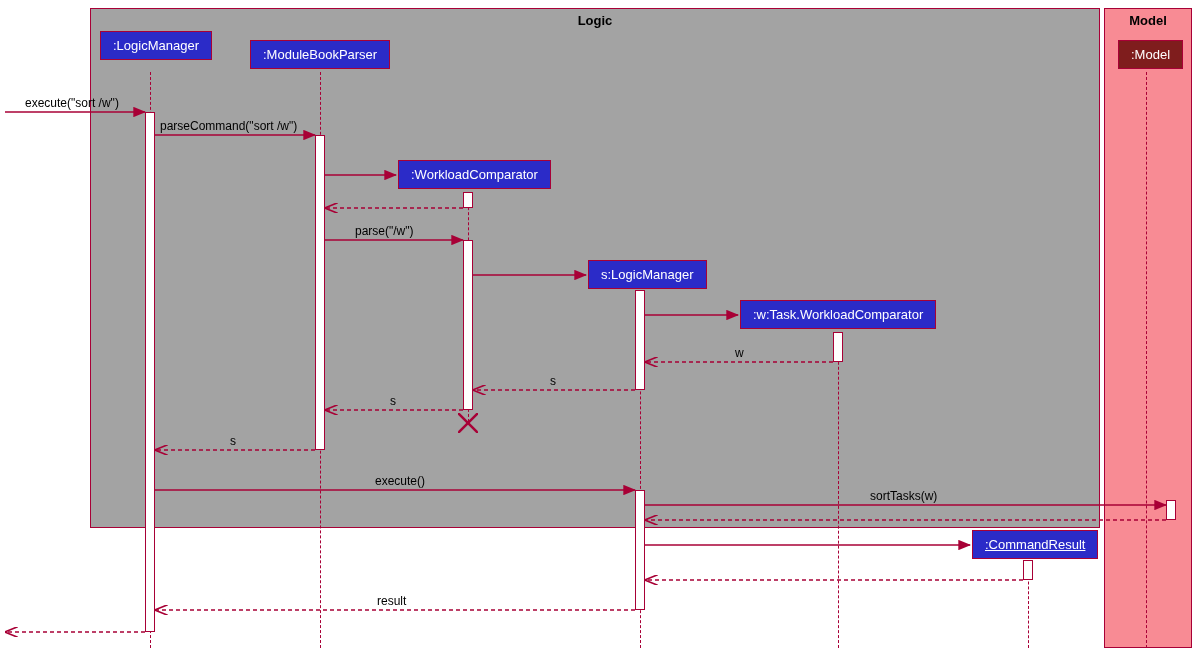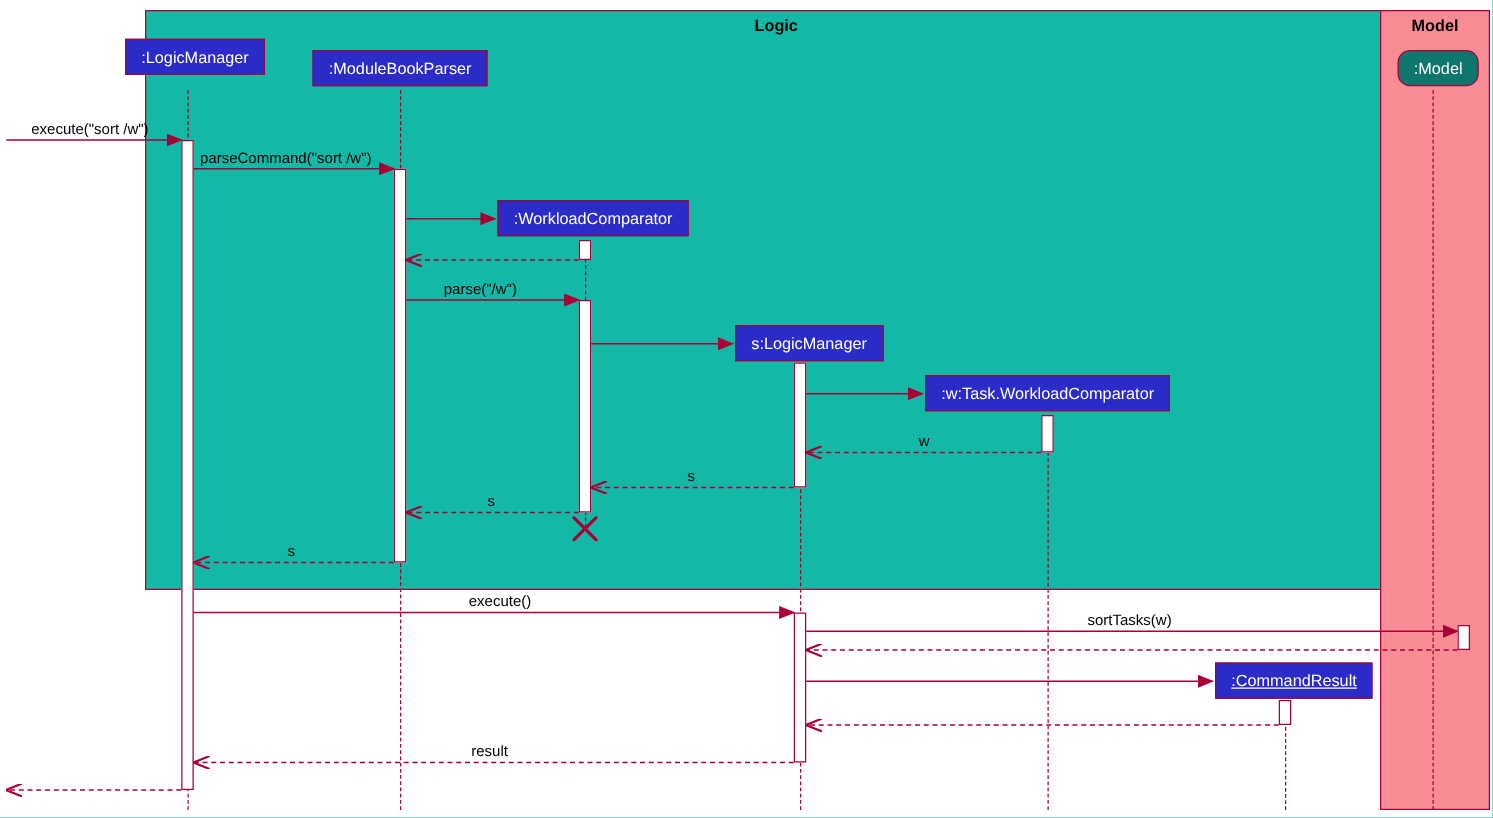--- a/index.html
+++ b/index.html
@@ -60,34 +60,34 @@
   }
   .destroy {
     position: absolute;
     width: 20px; height: 20px;
     color: #a80036;
   }
 </style>
 </head>
 <body>
 
-<div class="region" style="left:90px; top:8px; width:1010px; height:464px; background:#14b8a6;margin-left:26px;">
+<div class="region" style="left:90px; top:8px; width:1010px; height:520px; background:#a3a3a3;">
   <div class="region-title">Logic</div>
 </div>
 <div class="region" style="left:1104px; top:8px; width:88px; height:640px; background:#f88b94;">
   <div class="region-title">Model</div>
 </div>
 
 <div class="participant" style="left:100px; top:31px;">:LogicManager</div>
 <div class="participant" style="left:250px; top:40px;">:ModuleBookParser</div>
 <div class="participant" style="left:398px; top:160px;">:WorkloadComparator</div>
 <div class="participant" style="left:588px; top:260px;">s:LogicManager</div>
 <div class="participant" style="left:740px; top:300px;">:w:Task.WorkloadComparator</div>
 <div class="participant" style="left:972px; top:530px;text-decoration:underline;">:CommandResult</div>
-<div class="participant" style="left:1118px; top:40px; background:#0f766e;border-radius:10px;">:Model</div>
+<div class="participant" style="left:1118px; top:40px; background:#7f1d1d;">:Model</div>
 
 <div class="lifeline" style="left:150px; top:72px; height:576px;"></div>
 <div class="lifeline" style="left:320px; top:72px; height:576px;"></div>
 <div class="lifeline" style="left:468px; top:192px; height:230px;"></div>
 <div class="lifeline" style="left:640px; top:292px; height:356px;"></div>
 <div class="lifeline" style="left:838px; top:332px; height:316px;"></div>
 <div class="lifeline" style="left:1028px; top:562px; height:86px;"></div>
 <div class="lifeline" style="left:1146px; top:72px; height:576px;"></div>
 
 <div class="activation" style="left:145px; top:112px; height:520px;"></div>

